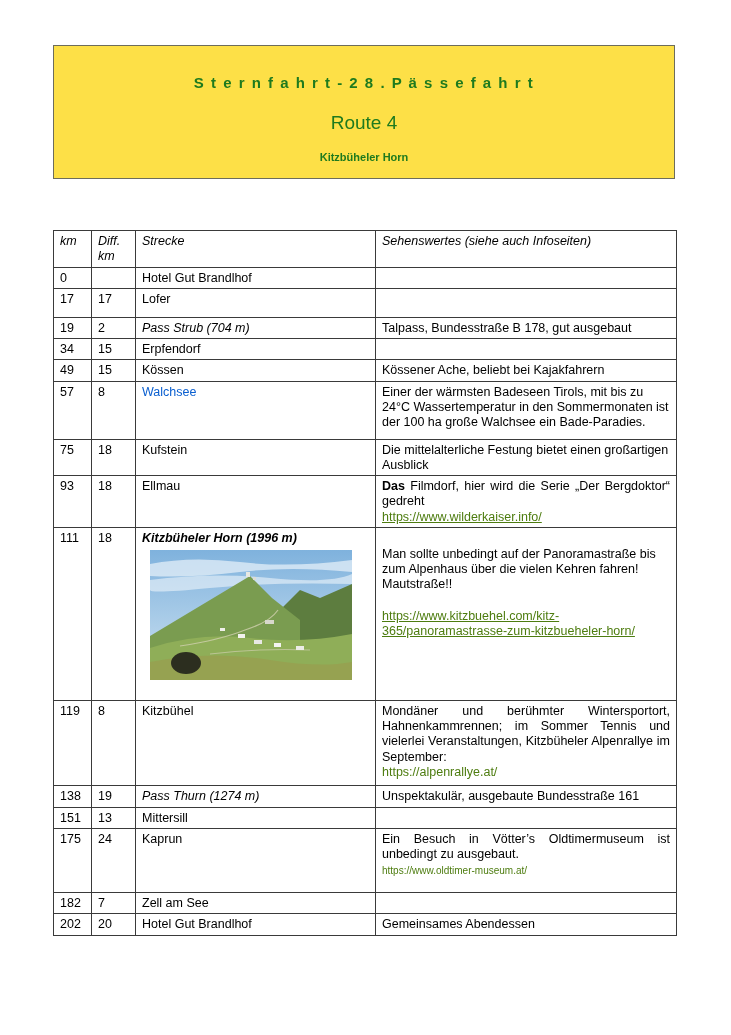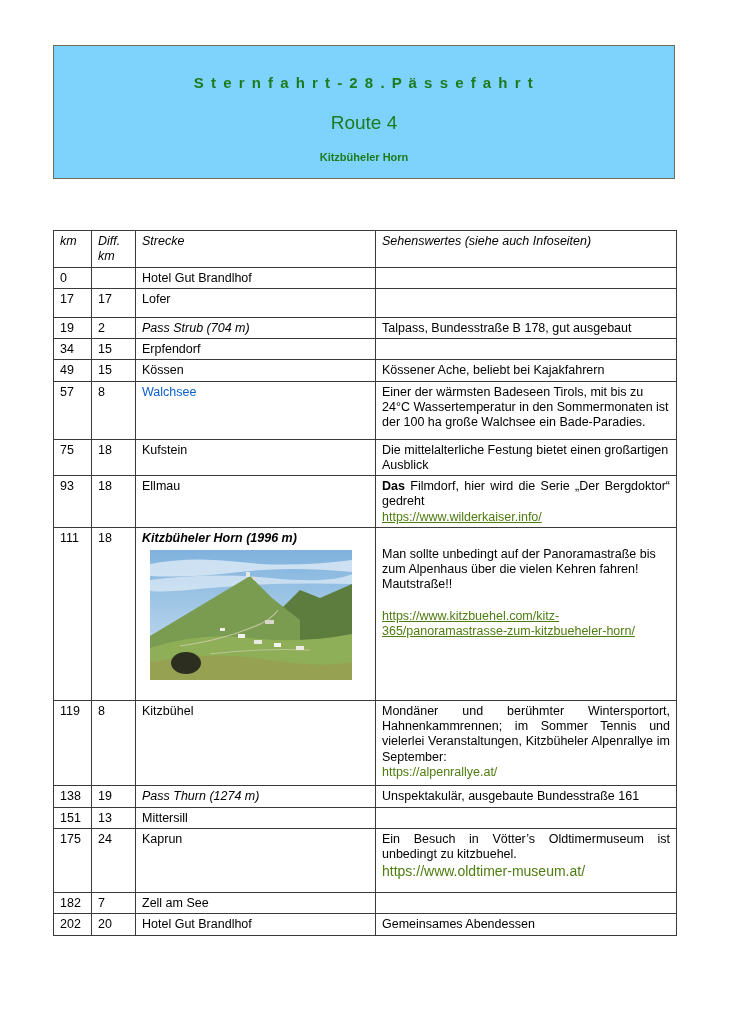--- a/index.html
+++ b/index.html
@@ -10,21 +10,21 @@
     width: 731px;
     height: 1035px;
     background: #fff;
     overflow: hidden;
   }
   
   .header-box {
     position: absolute;
     left: 53px; top: 45px;
     width: 622px; height: 134px;
-    background: #7dd3fc;
+    background: #fde047;
     border: 1.5px solid #6D6D5B;
     text-align: center;
   }
   .header-title {
     margin-top: 28px;
     font-size: 15px;
     font-weight: bold;
     letter-spacing: 1.5px;
     color: #1E7A1E;
   }
@@ -68,21 +68,21 @@
   .bold { font-weight: bold; }
   .blue { color: #0A5FD0; font-weight: bold; }
   a.link {
     color: #4d7c0f;
     text-decoration: underline;
     cursor: pointer;
     display: inline-block;
     word-break: break-word;
   }
   a.link.nounder { text-decoration: none; }
-  a.link.small { font-size: 14px; }
+  a.link.small { font-size: 10px; }
   .spacer-top { margin-top: 16px; }
   .photo-wrap { margin: 4px 0 2px 8px; }
   svg.photo { display: block; }
 </style>
 </head>
 <body>
 
 <div class="page">
 
   <div class="header-box">
@@ -237,21 +237,21 @@
       <td>13</td>
       <td>Mittersill</td>
       <td></td>
     </tr>
 
     <tr style="height:64px">
       <td>175</td>
       <td>24</td>
       <td>Kaprun</td>
       <td>
-        <div class="just">Ein Besuch in Vötter’s Oldtimermuseum ist unbedingt zu kitzbuehel.</div>
+        <div class="just">Ein Besuch in Vötter’s Oldtimermuseum ist unbedingt zu ausgebaut.</div>
         <a class="link nounder small">https://www.oldtimer-museum.at/</a>
       </td>
     </tr>
 
     <tr style="height:21px">
       <td>182</td>
       <td>7</td>
       <td>Zell am See</td>
       <td></td>
     </tr>

